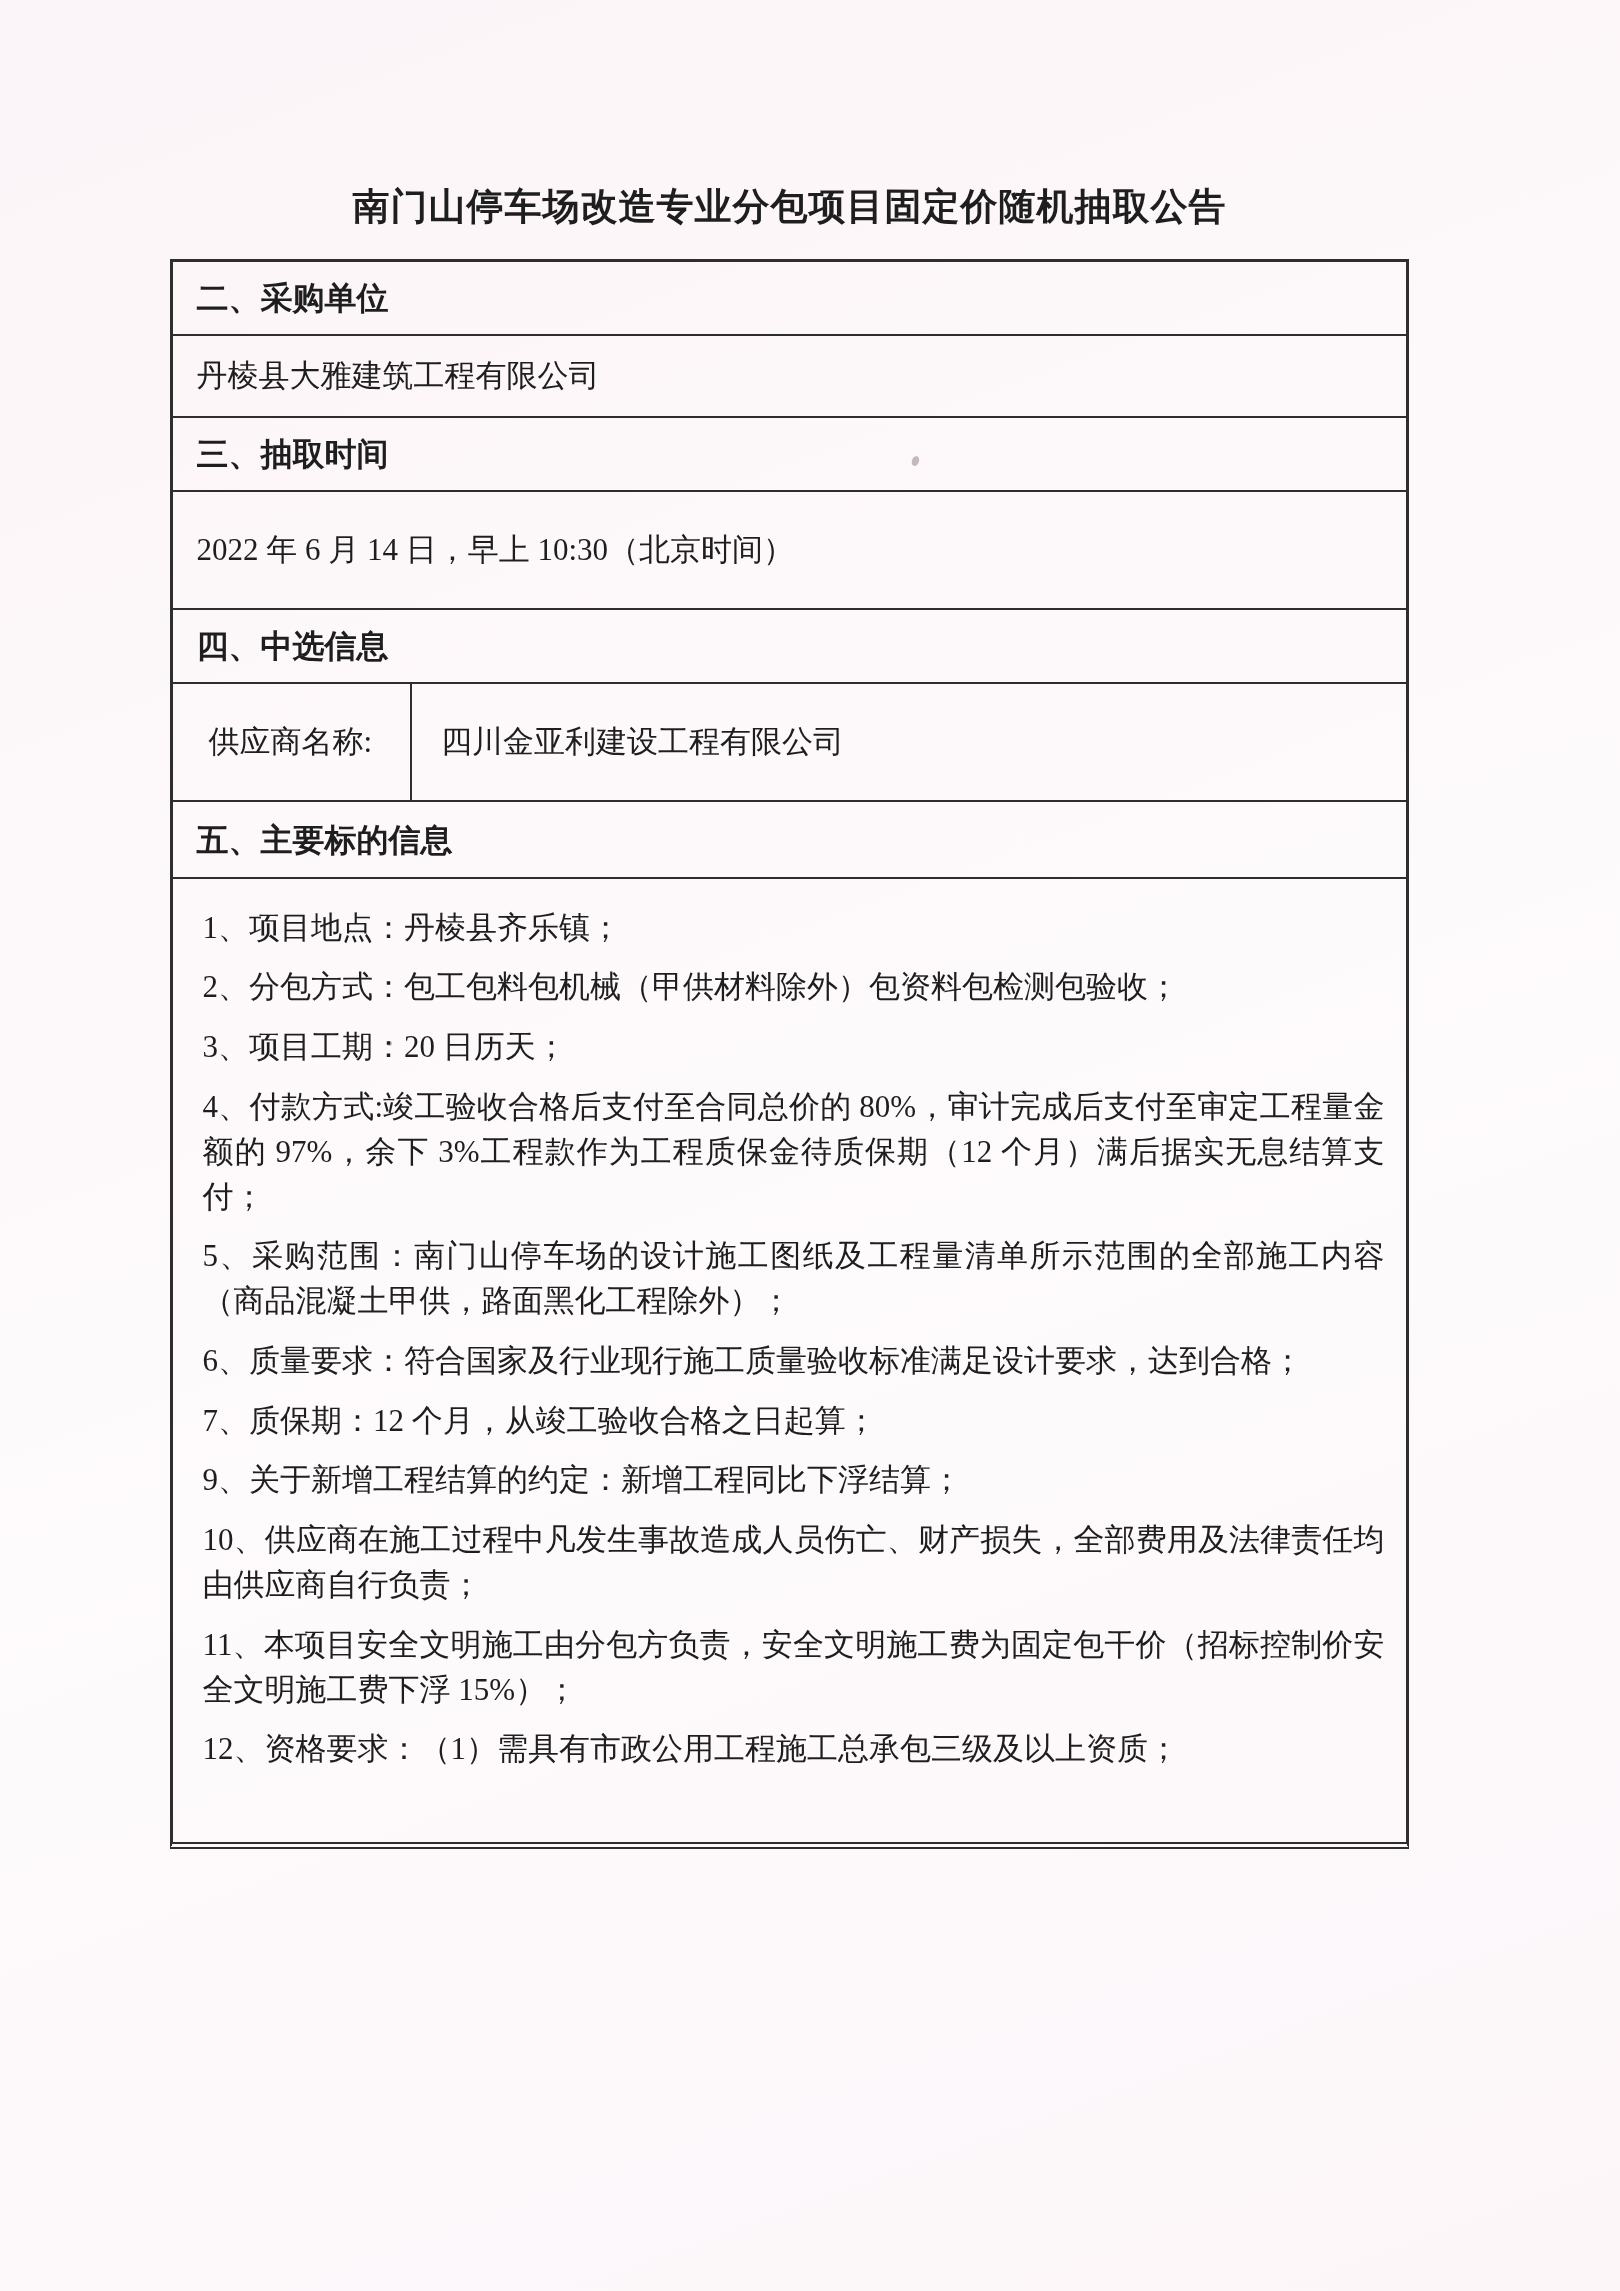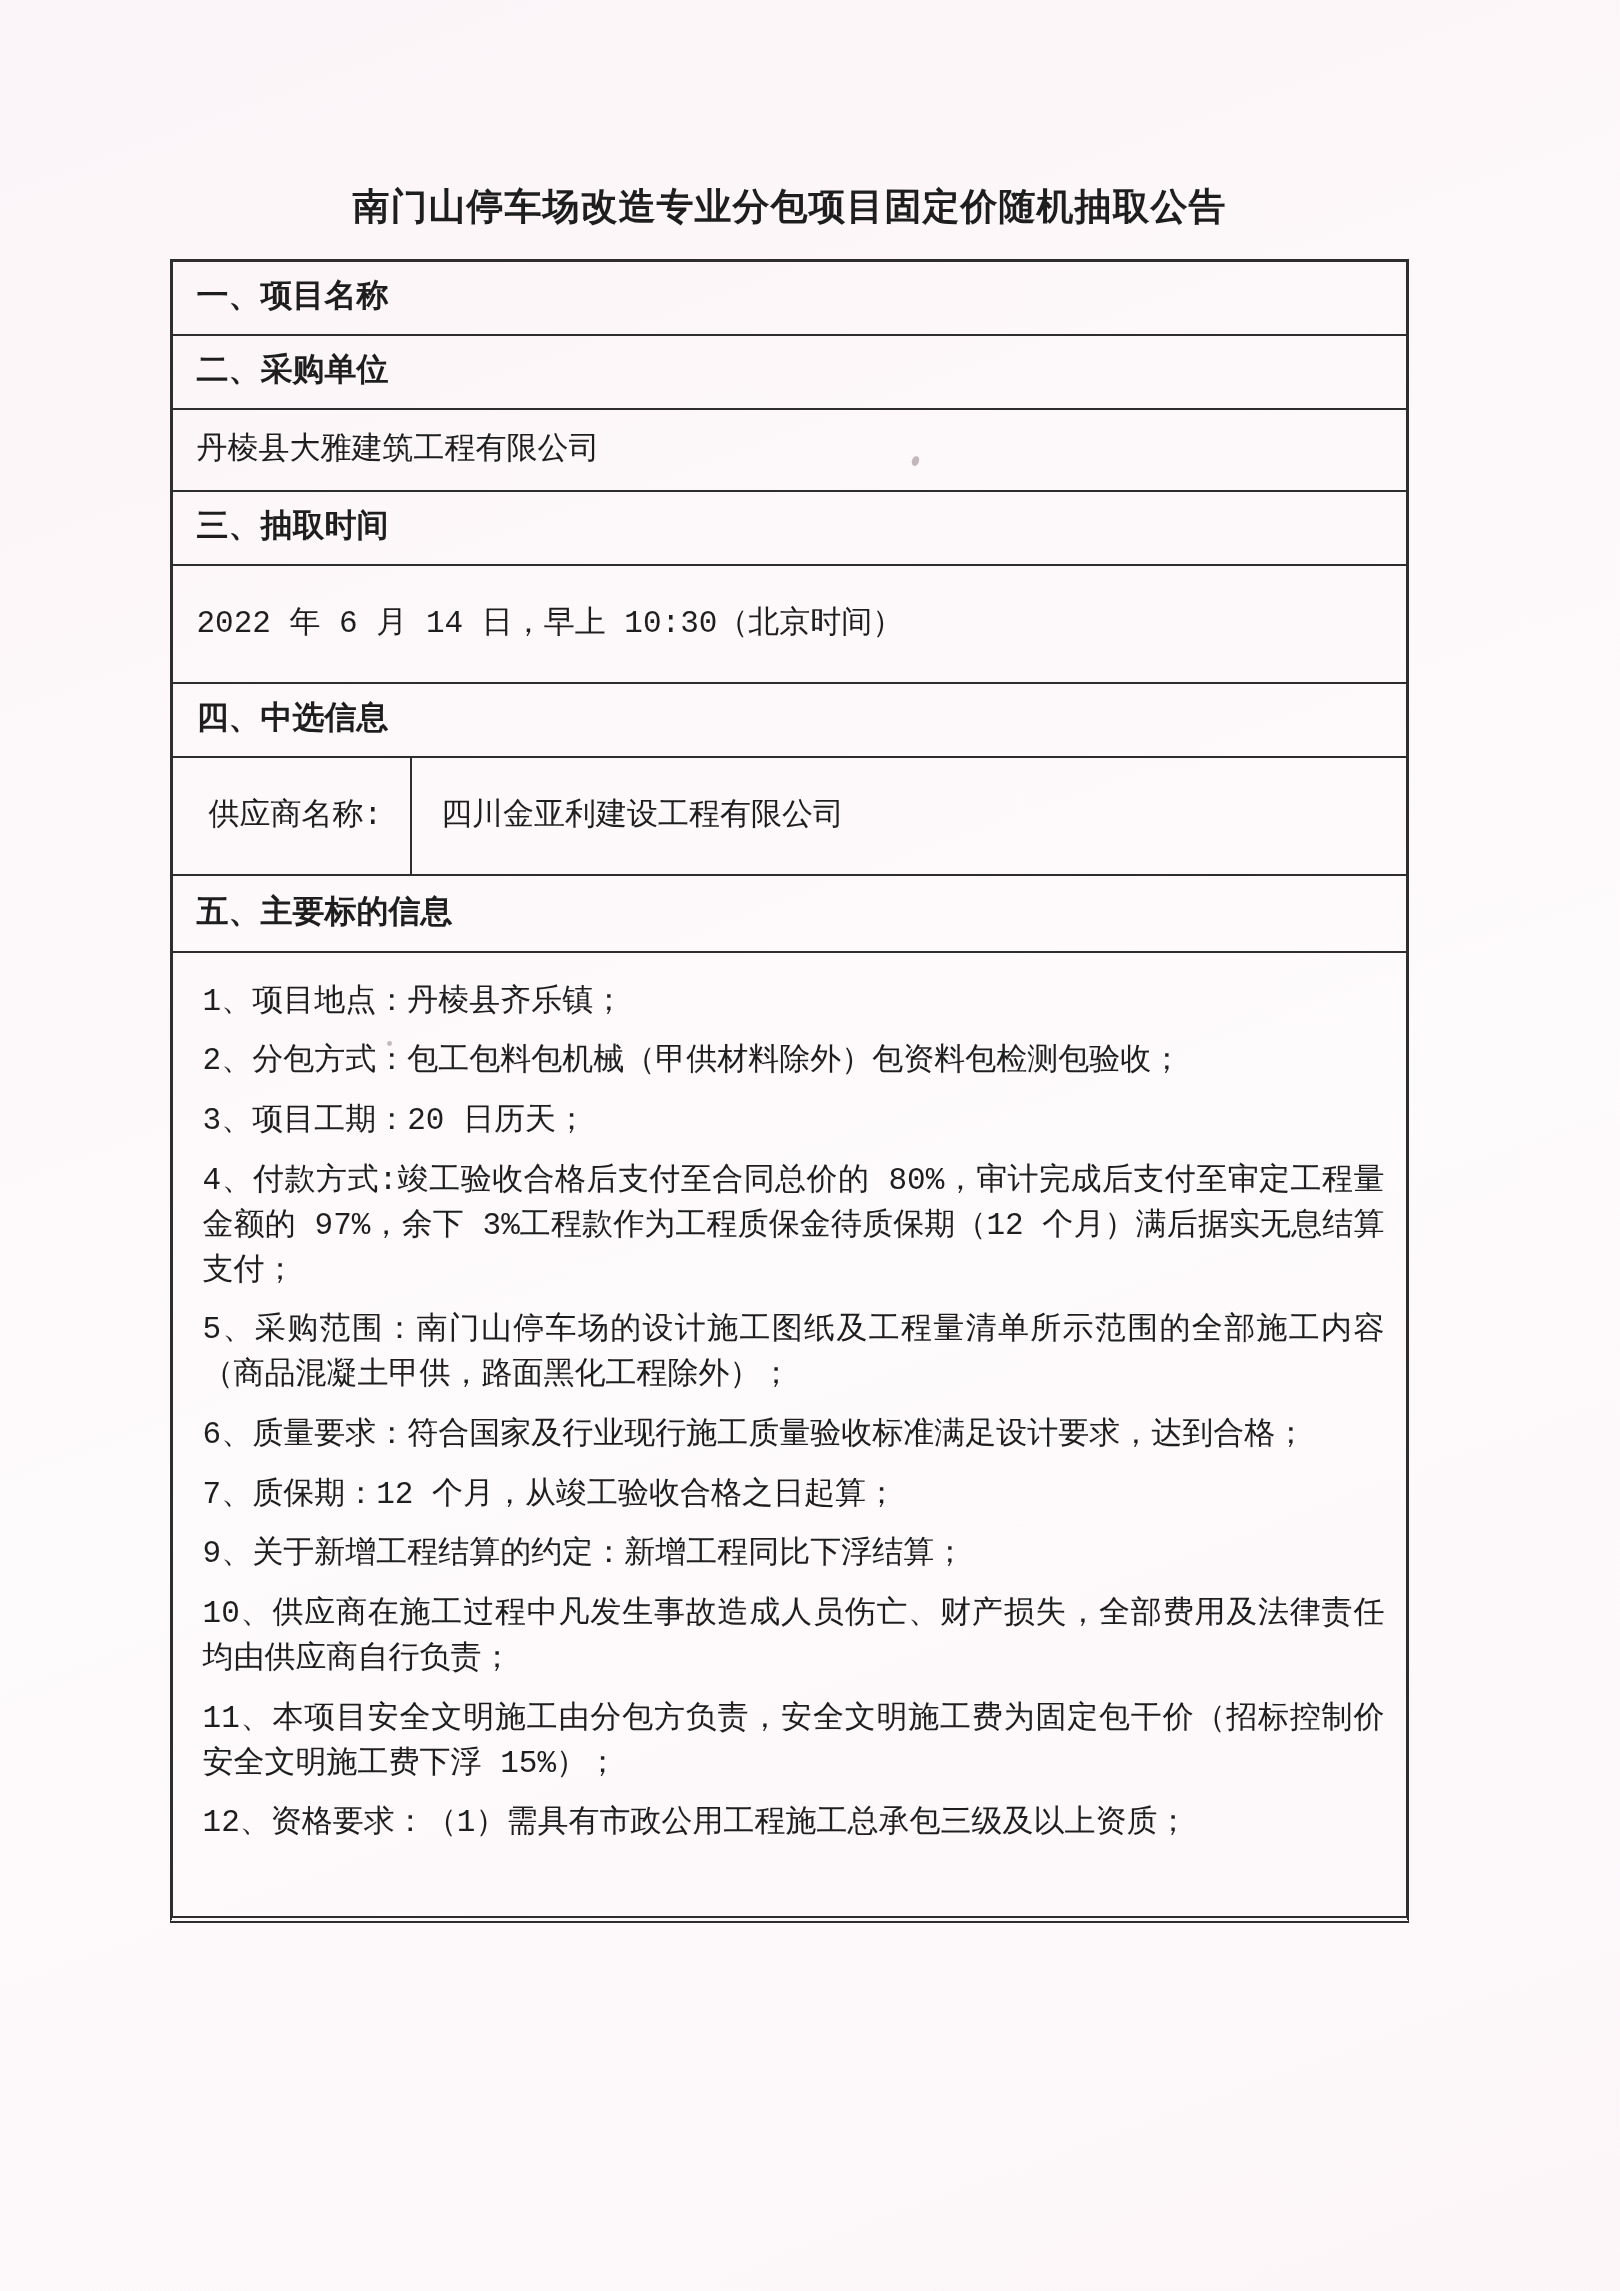--- a/index.html
+++ b/index.html
@@ -11,21 +11,20 @@
     height: 2292px;
     position: relative;
     font-family: "Liberation Serif", "DejaVu Serif", serif;
     color: #1e1e1e;
     background: linear-gradient(160deg, #fbf4f8 0%, #fdf8fa 30%, #fefbfc 55%, #fcf6f9 100%);
     overflow: hidden;
   }
   .paper {
     position: absolute;
     inset: 0;
-    font-family: Liberation Mono, monospace;
   }
   .doc-title {
     position: absolute;
     top: 182px;
     left: 170px;
     width: 1239px;
     text-align: center;
     font-size: 37px;
     font-weight: bold;
     letter-spacing: 1px;
@@ -106,21 +105,20 @@
 
 <div class="paper">
 
   <div class="speck s1"></div>
   <div class="speck s2"></div>
 
   <div class="doc-title">南门山停车场改造专业分包项目固定价随机抽取公告</div>
 
   <div class="doc-table">
 
-    <div class="trow hdr h76">一、项目名称</div>
 
     <div class="trow hdr h76">二、采购单位</div>
     <div class="trow h84">丹棱县大雅建筑工程有限公司</div>
 
     <div class="trow hdr h76">三、抽取时间</div>
     <div class="trow h120">2022 年 6 月 14 日，早上 10:30（北京时间）</div>
 
     <div class="trow hdr h76">四、中选信息</div>
 
     <div class="trow split h120">

